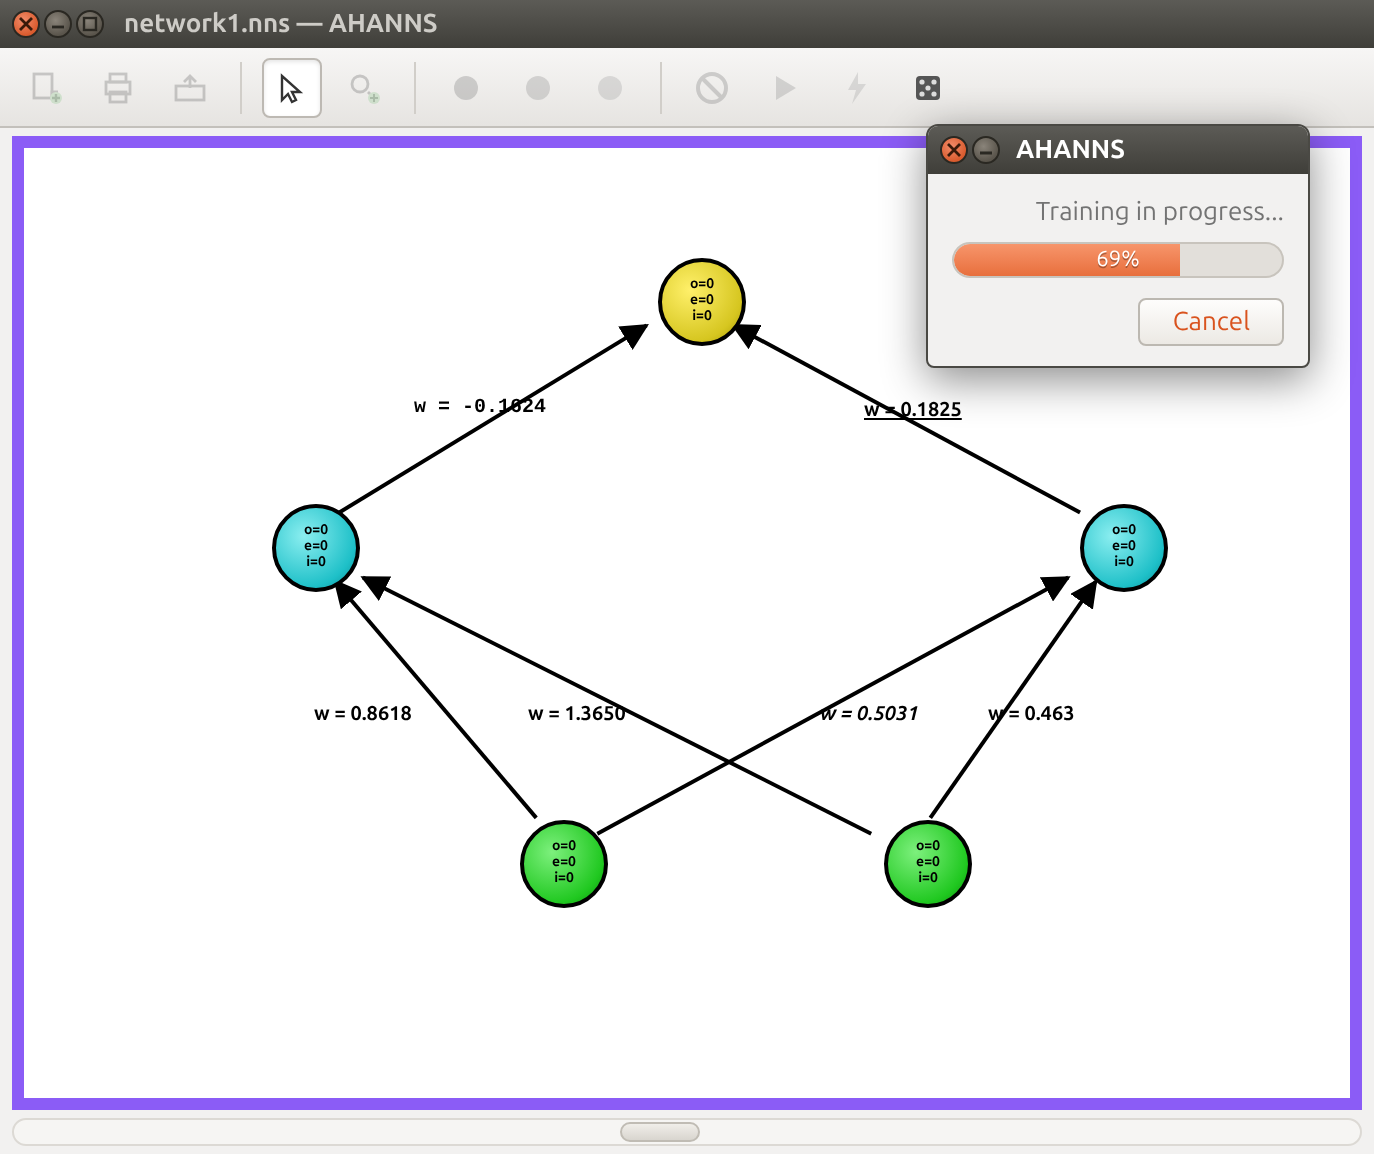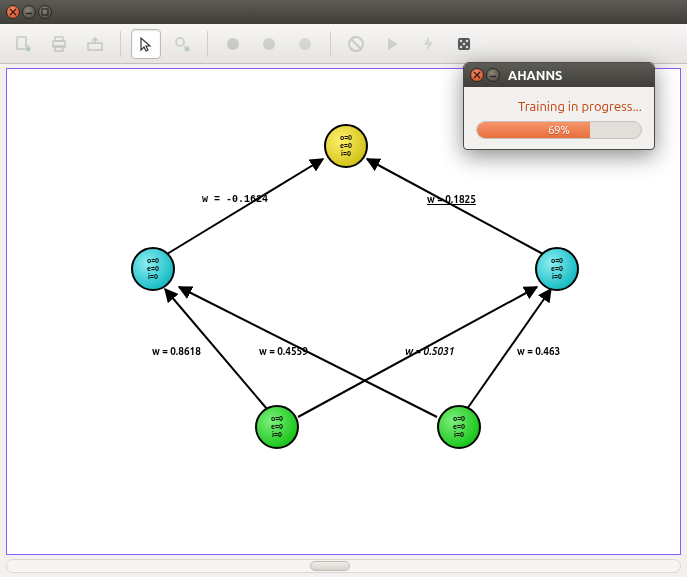--- a/index.html
+++ b/index.html
@@ -9,36 +9,36 @@
   .win-btns { display: flex; gap: 2px; margin-right: 10px; }
   .win-btn { width: 14px; height: 14px; border-radius: 50%; background: radial-gradient(circle at 40% 35%, #8a847a 0%, #5a554c 70%); border: 1px solid #2a2822; display:flex; align-items:center; justify-content:center; }
   .win-btn.close { background: radial-gradient(circle at 40% 35%, #f28c6a 0%, #d95b2e 70%); }
   .win-btn svg { width: 8px; height: 8px; }
   .title-text { opacity: 0.9; }
   .toolbar { height: 40px; background: linear-gradient(#f7f6f5,#e6e4e1); border-bottom: 1px solid #c3c0bb; display: flex; align-items: center; padding: 0 8px; gap: 6px; }
   .tb-btn { width: 30px; height: 30px; border-radius: 4px; display: flex; align-items: center; justify-content: center; color: #555; }
   .tb-btn.disabled { opacity: 0.35; }
   .tb-btn.active { background: #fff; border: 1px solid #bdb9b3; box-shadow: inset 0 1px 2px rgba(0,0,0,0.1); }
   .tb-sep { width: 1px; height: 26px; background: #d1cec9; margin: 0 4px; }
-  .canvas-area { position: absolute; left: 6px; right: 6px; top: 68px; bottom: 22px; background: #fff; border: 1px solid #8b5cf6; overflow: hidden; }
+  .canvas-area { position: absolute; left: 6px; right: 6px; top: 68px; bottom: 22px; background: #fff; border: 6px solid #8b5cf6; overflow: hidden; }
   .node { position: absolute; width: 44px; height: 44px; border-radius: 50%; border: 2px solid #000; display: flex; flex-direction: column; align-items: center; justify-content: center; font-size: 7px; font-weight: bold; line-height: 1.1; }
   .node.yellow { background: radial-gradient(circle at 35% 35%, #fff06a 0%, #d6c620 70%, #a39600 100%); }
   .node.cyan { background: radial-gradient(circle at 35% 35%, #8beef0 0%, #1ec0c8 70%, #0a8a92 100%); }
   .node.green { background: radial-gradient(circle at 35% 35%, #7df07d 0%, #20c820 70%, #0a8a0a 100%); }
   .edge-label { position: absolute; font-size: 10px; font-weight: bold; white-space: nowrap; }
   svg.edges { position: absolute; inset: 0; pointer-events: none; }
   .hscroll { position: absolute; left: 6px; right: 6px; bottom: 4px; height: 14px; background: #f6f5f3; border: 1px solid #dcd9d4; border-radius: 7px; }
   .hscroll-thumb { position: absolute; left: 45%; top: 1px; width: 40px; height: 10px; background: linear-gradient(#f0eee9,#d8d5cf); border: 1px solid #c0bcb4; border-radius: 6px; }
 
   
   .dialog { position: absolute; left: 463px; top: 62px; width: 192px; background: #f2f1f0; border: 1px solid #4a4944; border-radius: 6px 6px 4px 4px; box-shadow: 0 6px 22px rgba(0,0,0,0.45); overflow: hidden; }
   .dialog .dlg-title { height: 24px; background: linear-gradient(#5c5b56,#3f3e39); display: flex; align-items: center; padding: 0 6px; color: #fff; font-weight: bold; font-size: 13px; }
   .dialog .dlg-wbtns { display: flex; gap: 2px; margin-right: 8px; }
   .dlg-body { padding: 12px 12px 10px; }
-  .dlg-msg { text-align: right; font-size: 13px; color: #c2410c; margin-bottom: 8px; }
+  .dlg-msg { text-align: right; font-size: 13px; color: #737373; margin-bottom: 8px; }
   .progress { height: 18px; background: #e2dfda; border: 1px solid #c8c4bd; border-radius: 9px; position: relative; overflow: hidden; }
   .progress-fill { position: absolute; left: 0; top: 0; bottom: 0; background: linear-gradient(#f7956b,#e86f3d); border-radius: 9px 0 0 9px; }
   .progress-text { position: absolute; inset: 0; display: flex; align-items: center; justify-content: center; font-size: 11px; font-weight: normal; color: #fff; text-shadow: 0 1px 0 rgba(0,0,0,0.3); }
   .dlg-actions { display: flex; justify-content: flex-end; margin-top: 10px; }
   .btn { padding: 4px 16px; background: linear-gradient(#fefdfc,#ece9e4); border: 1px solid #bcb8b1; border-radius: 4px; color: #d9531e; font-size: 13px; cursor: pointer; }
 </style>
 </head>
 <body>
 
 <div class="window">
@@ -54,20 +54,21 @@
         <svg viewBox="0 0 8 8">
             <path d="M1 5.5 L7 5.5" stroke="#2a2822" stroke-width="1.4"></path>
           </svg>
       </div>
       <div class="win-btn">
         <svg viewBox="0 0 8 8">
             <rect x="1" y="1" width="6" height="6" fill="none" stroke="#2a2822" stroke-width="1.2"></rect>
           </svg>
       </div>
     </div>
+    <span class="title-text">network1.nns — AHANNS</span>
   </div>
 
   <div class="toolbar">
     <div class="tb-btn disabled">
         <svg width="18" height="18" viewBox="0 0 18 18">
           <rect x="3" y="2" width="9" height="12" fill="none" stroke="#777" stroke-width="1.4"></rect>
           <path d="M12 15 v-4 h3" fill="none" stroke="#777" stroke-width="1.4"></path>
           <circle cx="14" cy="14" r="3" fill="#9c9"></circle>
           <path d="M14 12 v4 M12 14 h4" stroke="#363" stroke-width="1.2"></path>
         </svg>
@@ -187,23 +188,23 @@
     </div>
     <div class="node green" style="left:430px; top:336px;">
       <span>o=0</span>
       <span>e=0</span>
       <span>i=0</span>
     </div>
 
     <div class="edge-label" style="left:195px; top:125px;font-family:Liberation Mono, monospace;">w = -0.1624</div>
     <div class="edge-label" style="left:420px; top:125px;text-decoration:underline;">w = 0.1825</div>
     <div class="edge-label" style="left:145px; top:277px;">w = 0.8618</div>
-    <div class="edge-label" style="left:252px; top:277px;">w = 0.4559</div>
+    <div class="edge-label" style="left:252px; top:277px;">w = 1.3650</div>
     <div class="edge-label" style="left:398px; top:277px;font-style:italic;">w = 0.5031</div>
-    <div class="edge-label" style="left:510px; top:277px;">w = 0.463</div>
+    <div class="edge-label" style="left:482px; top:277px;">w = 0.463</div>
   </div>
 
   <div class="hscroll">
     <div class="hscroll-thumb"></div>
   </div>
 
   <div class="dialog">
     <div class="dlg-title">
       <div class="dlg-wbtns">
         <div class="win-btn close">
@@ -218,16 +219,19 @@
           </div>
       </div>
       <span>AHANNS</span>
     </div>
     <div class="dlg-body">
       <div class="dlg-msg">Training in progress...</div>
       <div class="progress">
         <div class="progress-fill" style="width:69%"></div>
         <div class="progress-text">69%</div>
       </div>
+      <div class="dlg-actions">
+        <button class="btn">Cancel</button>
+      </div>
     </div>
   </div>
 
 </div>
 
 </body></html>

